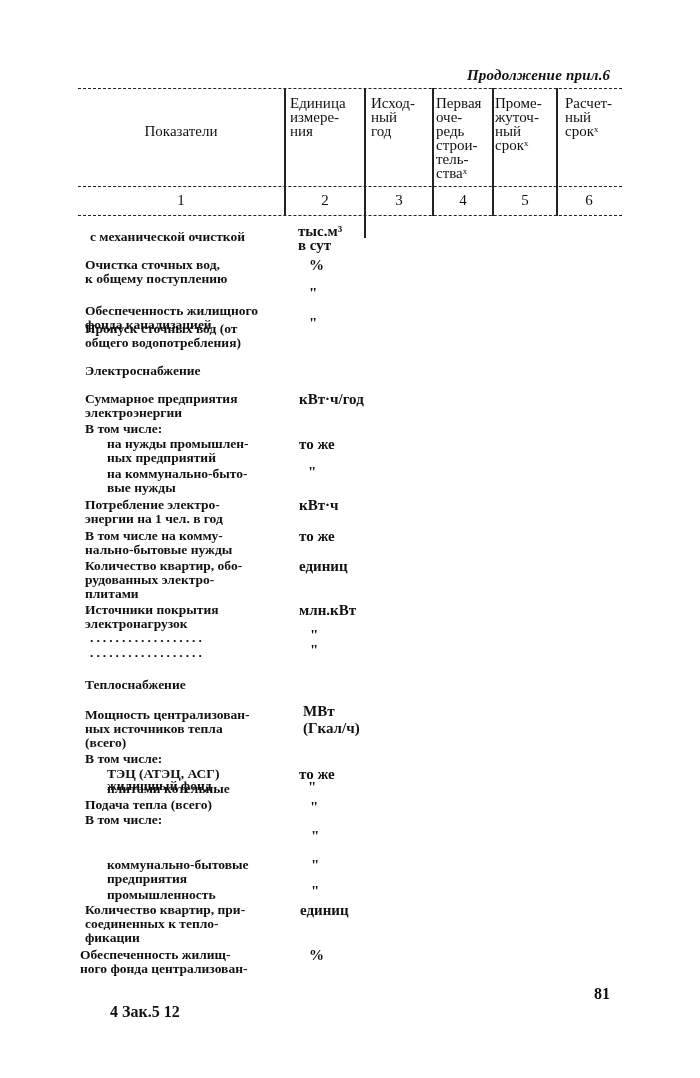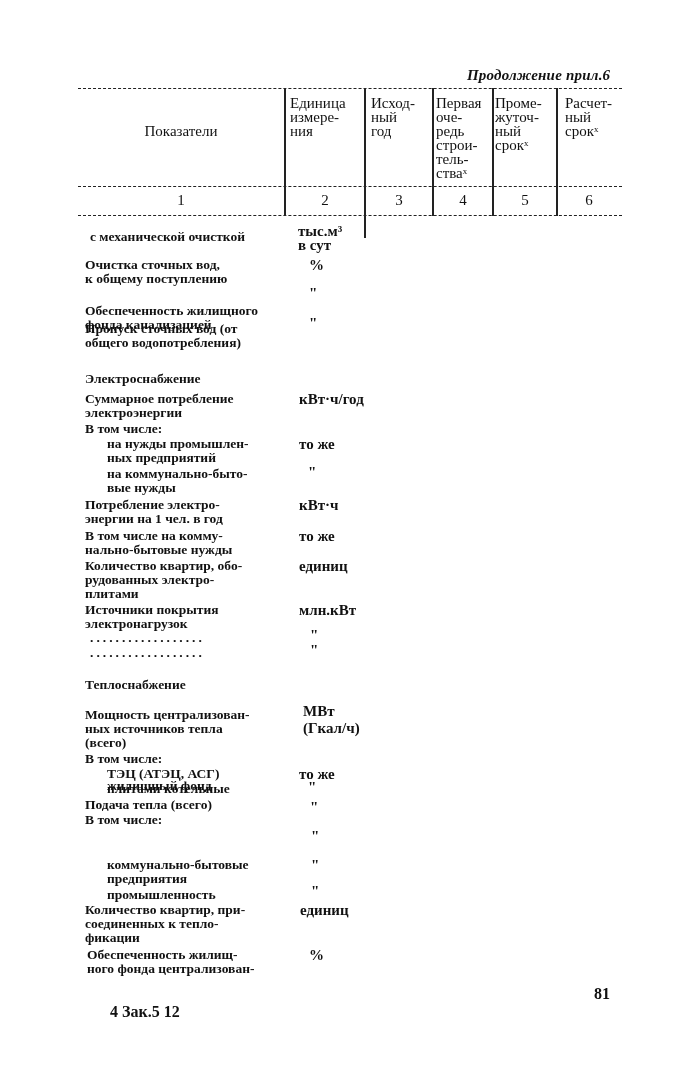--- a/index.html
+++ b/index.html
@@ -72,23 +72,23 @@
 <div class="abs unit" style="left:309px; top:258px;">%</div>
 
 <div class="abs row-label" style="left:85px; top:286px; white-space:pre-line;margin-top:36px;">Пропуск сточных вод (от
 общего водопотребления)</div>
 <div class="abs unit" style="left:309px; top:286px;">"</div>
 
 <div class="abs row-label" style="left:85px; top:304px; white-space:pre-line;">Обеспеченность жилищного
 фонда канализацией</div>
 <div class="abs unit" style="left:309px; top:316px;">"</div>
 
-<div class="abs section" style="left:85px; top:371px;">Электроснабжение</div>
+<div class="abs section" style="left:85px; top:363px;">Электроснабжение</div>
 
-<div class="abs row-label" style="left:85px; top:392px; white-space:pre-line;">Суммарное потребление
+<div class="abs row-label" style="left:85px; top:392px; white-space:pre-line;">Суммарное предприятия
 электроэнергии</div>
 <div class="abs unit" style="left:299px; top:392px;">кВт·ч/год</div>
 
 <div class="abs row-label" style="left:85px; top:422px;">В том числе:</div>
 
 <div class="abs row-label" style="left:107px; top:437px; white-space:pre-line;">на нужды промышлен-
 ных предприятий</div>
 <div class="abs unit" style="left:299px; top:437px;">то же</div>
 
 <div class="abs row-label" style="left:107px; top:467px; white-space:pre-line;">на коммунально-быто-
@@ -147,18 +147,18 @@
 <div class="abs unit" style="left:311px; top:858px;">"</div>
 
 <div class="abs row-label" style="left:107px; top:888px;">промышленность</div>
 <div class="abs unit" style="left:311px; top:884px;">"</div>
 
 <div class="abs row-label" style="left:85px; top:903px; white-space:pre-line;">Количество квартир, при-
 соединенных к тепло-
 фикации</div>
 <div class="abs unit" style="left:300px; top:903px;">единиц</div>
 
-<div class="abs row-label" style="left:87px; top:948px; white-space:pre-line;font-family:Liberation Serif, serif;">Обеспеченность жилищ-
+<div class="abs row-label" style="left:80px; top:948px; white-space:pre-line;font-family:Liberation Serif, serif;">Обеспеченность жилищ-
 ного фонда централизован-</div>
 <div class="abs unit" style="left:309px; top:948px;">%</div>
 
 <div class="abs page-num">81</div>
 <div class="abs footer-left">4 Зак.5 12</div>
 
 </body></html>

